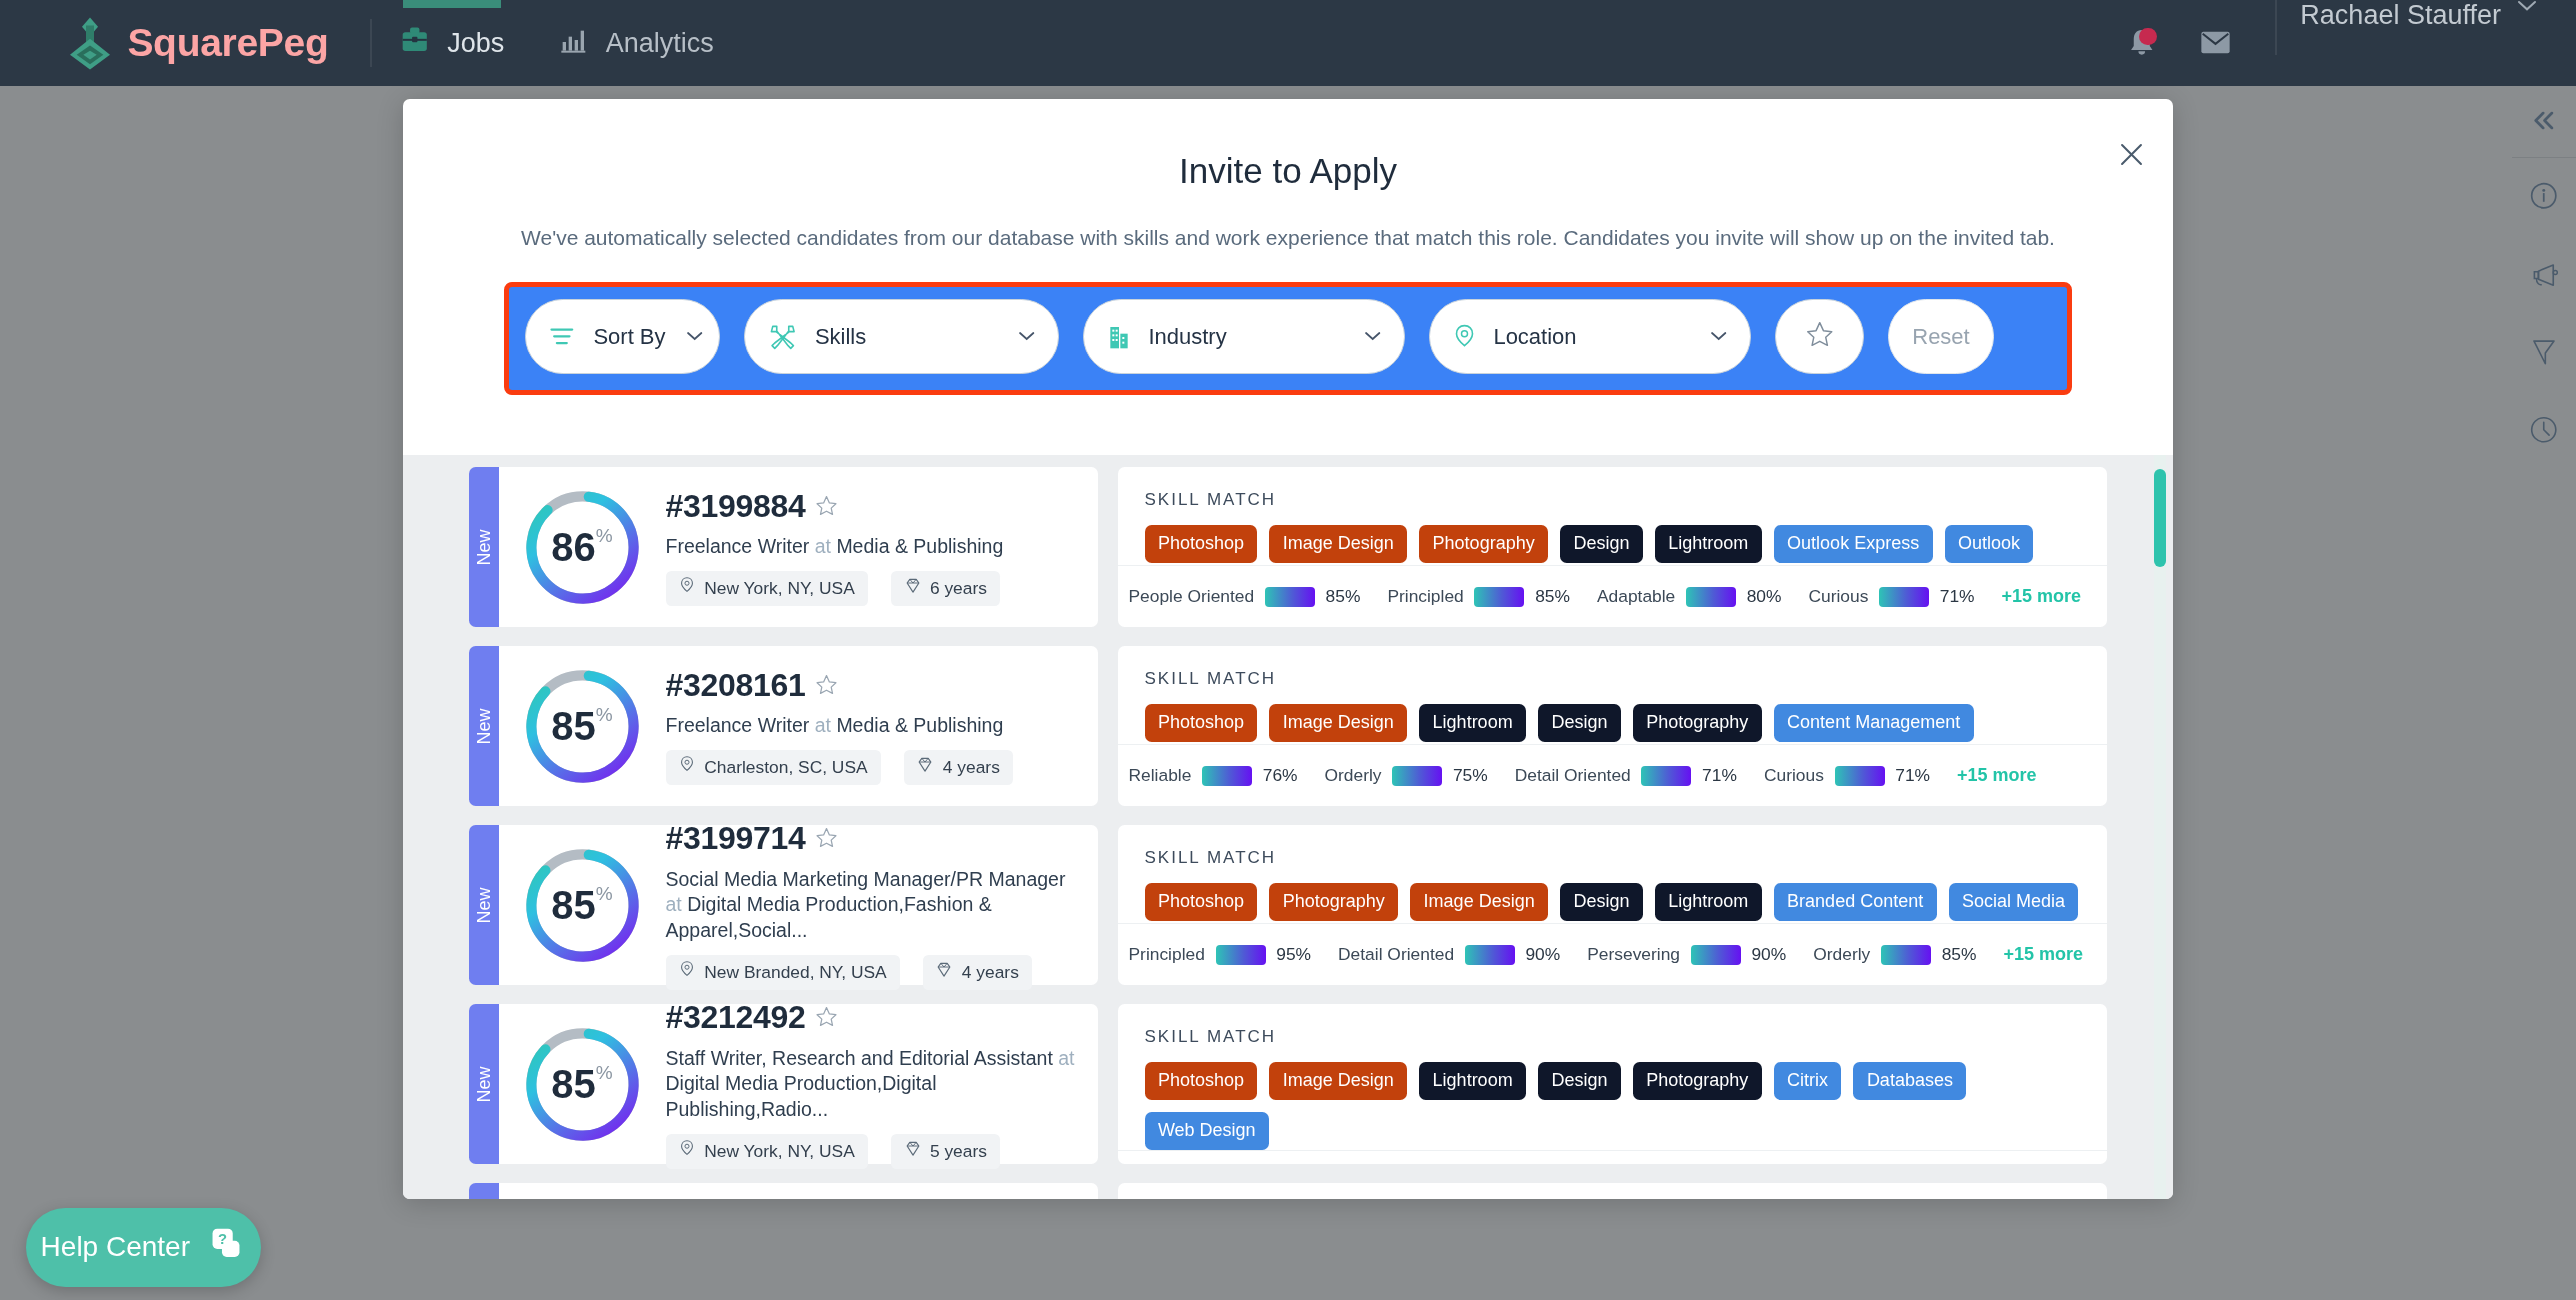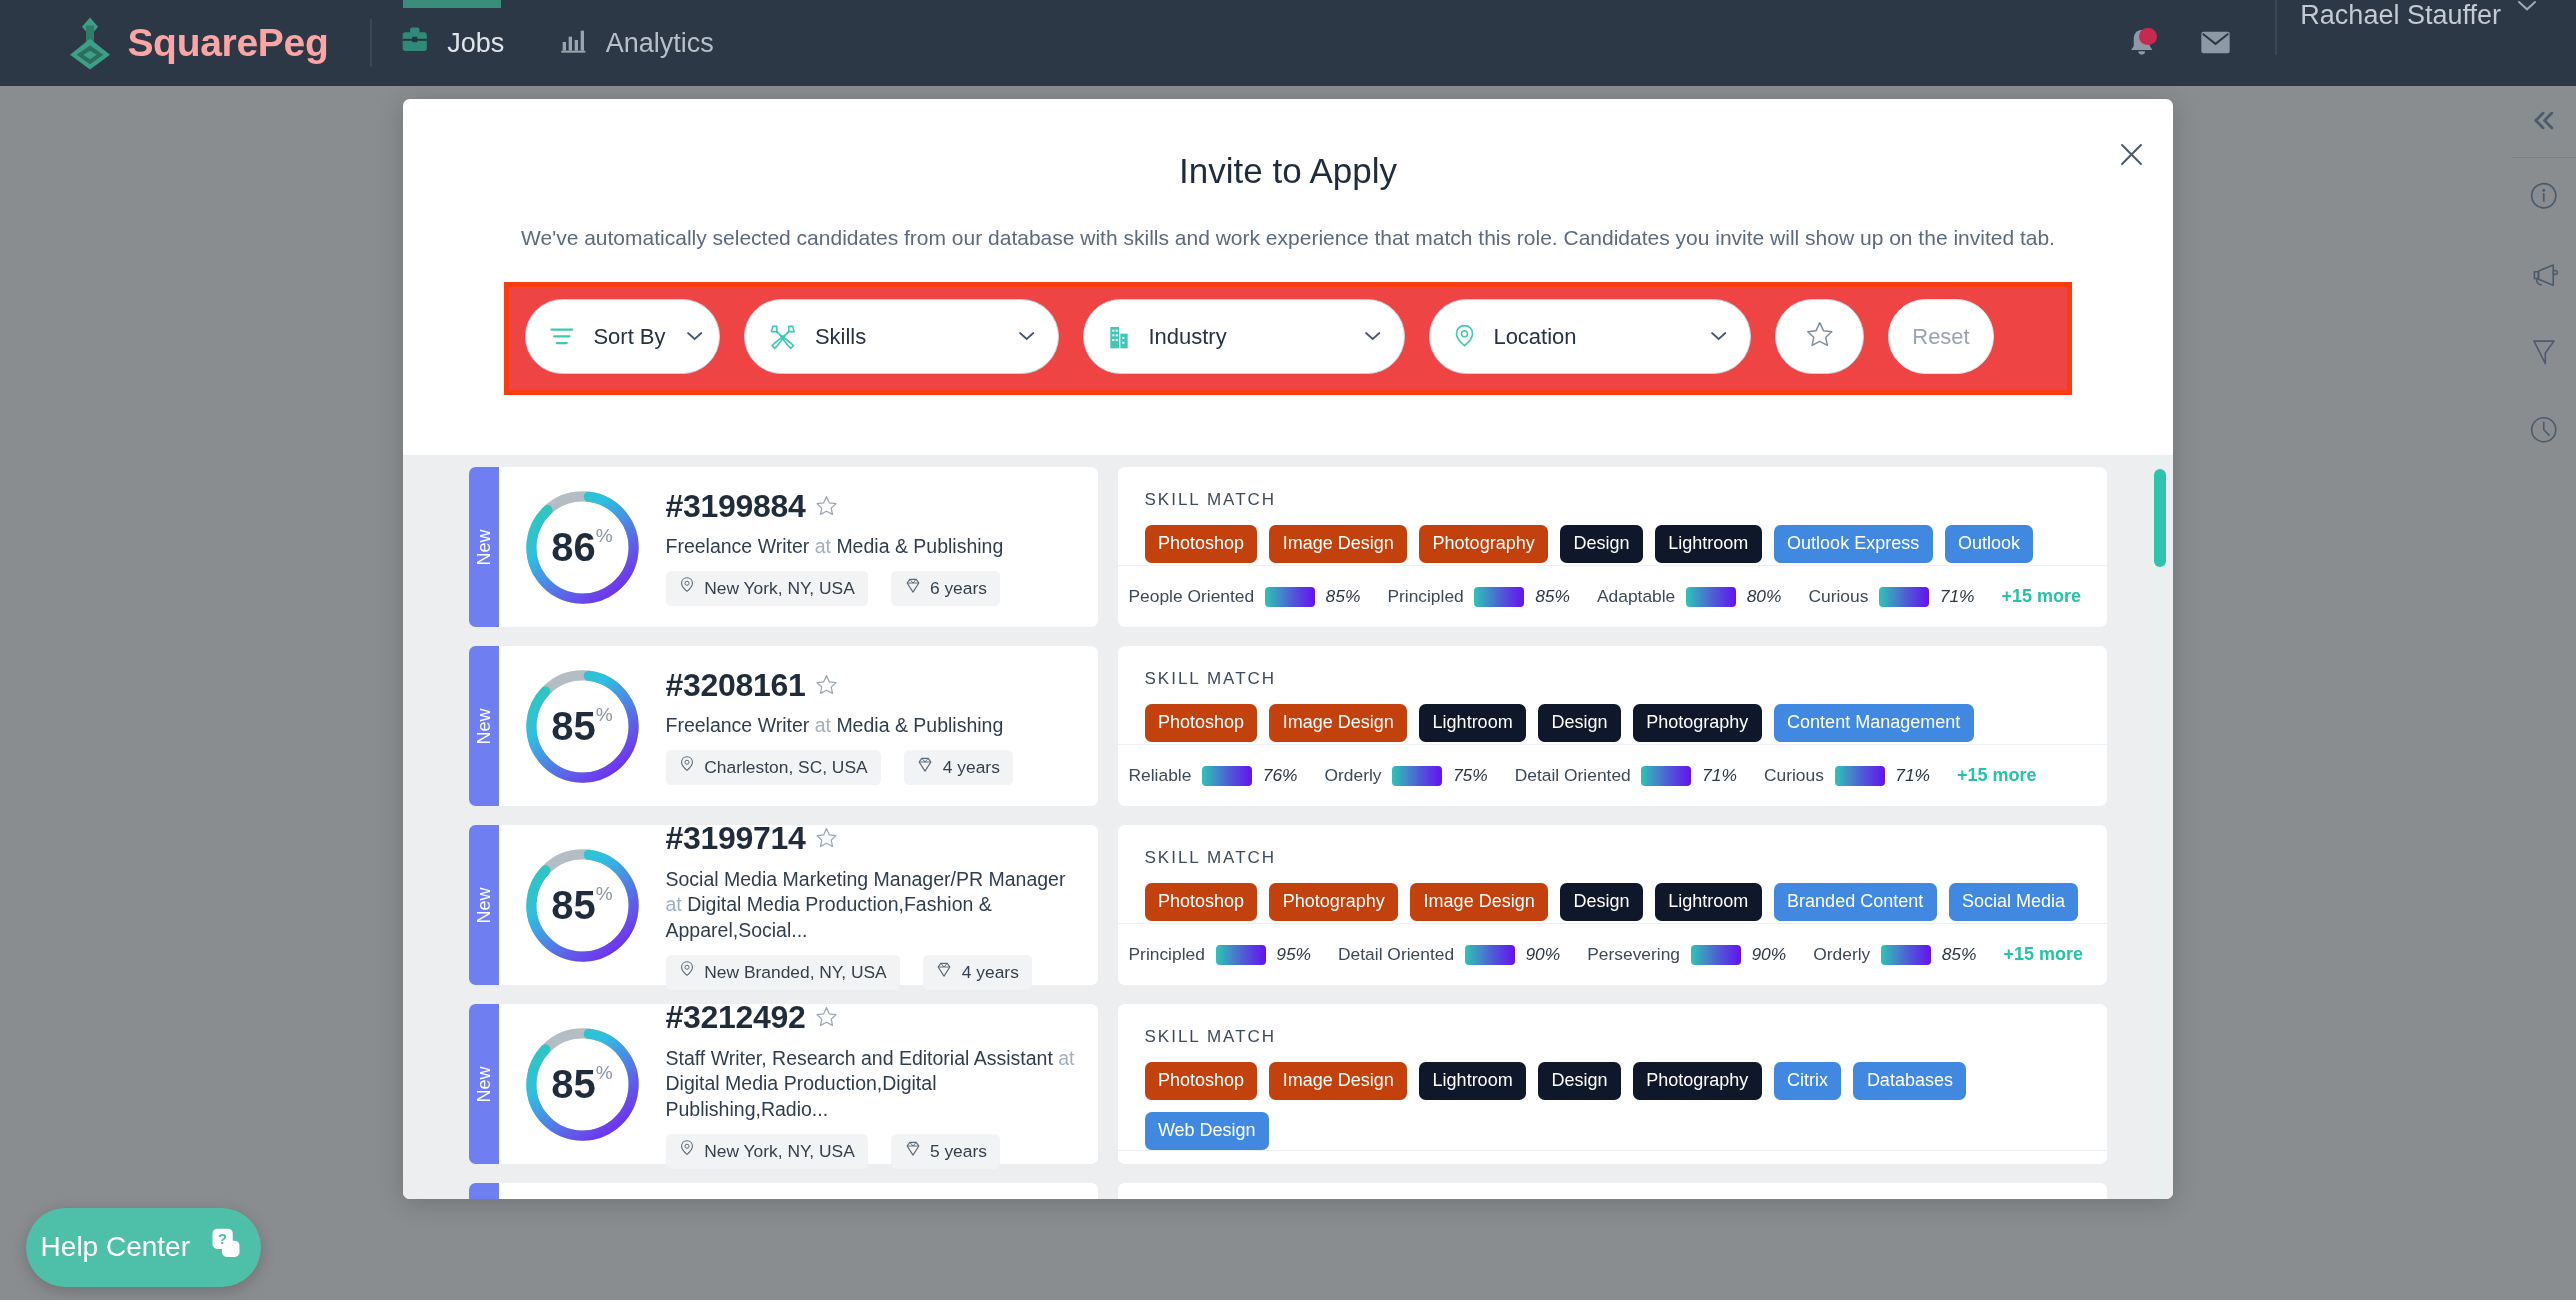--- a/index.html
+++ b/index.html
@@ -89,23 +89,23 @@
   }
   .modal-sub {
     margin-top: 35px; text-align: center;
     font-size: 21px; color: #5a6b7d; font-weight: 400;
   }
 
   
   .filterbar-wrap {
     margin: 32px 101px 0 101px;
     border: 5.4px solid #fa3c10;
-    border-radius: 0;
+    border-radius: 8px;
     padding: 12px 4px 16px 16px;
-    background: #ef4444;
+    background: #3b82f6;
   }
   .filterbar { display: flex; align-items: center; gap: 24px; }
   .fpill {
     height: 75px; border: 1.3px solid #c9d3db; border-radius: 38px;
     display: flex; align-items: center;
     padding: 0 23px; background: #fff;
     font-size: 22px; color: #253345;
   }
   .fpill .fp-icon { margin-right: 17.4px; display: flex; align-items: center; }
   .fpill .fp-label { white-space: nowrap; }
@@ -202,21 +202,21 @@
     margin-top: auto;
     border-top: 1.3px solid #edf0f2;
     display: flex; align-items: center; gap: 27px;
     padding: 0 11px; height: 62px;
   }
   .trait { display: flex; align-items: center; gap: 10.7px; font-size: 17.4px; color: #3c4957; }
   .trait-bar {
     width: 50px; height: 20px; border-radius: 4px;
     background: linear-gradient(90deg, #2ec4b6 0%, #4f5bd5 55%, #6610f2 100%);
   }
-  .trait-val { color: #2b3744; font-style: italic; }
+  .trait-val { color: #2b3744; }
   .more-link { color: #23c4a8; font-size: 18px; font-weight: bold; }
 
   
   .modal-scrolltrack {
     position: absolute; right: 6.7px; top: 356px; bottom: 0; width: 12px;
     background: #e8f1ef;
     z-index: 28;
   }
   .modal-scrollthumb {
     position: absolute; right: 6.7px; top: 370px; width: 12px; height: 98px;

